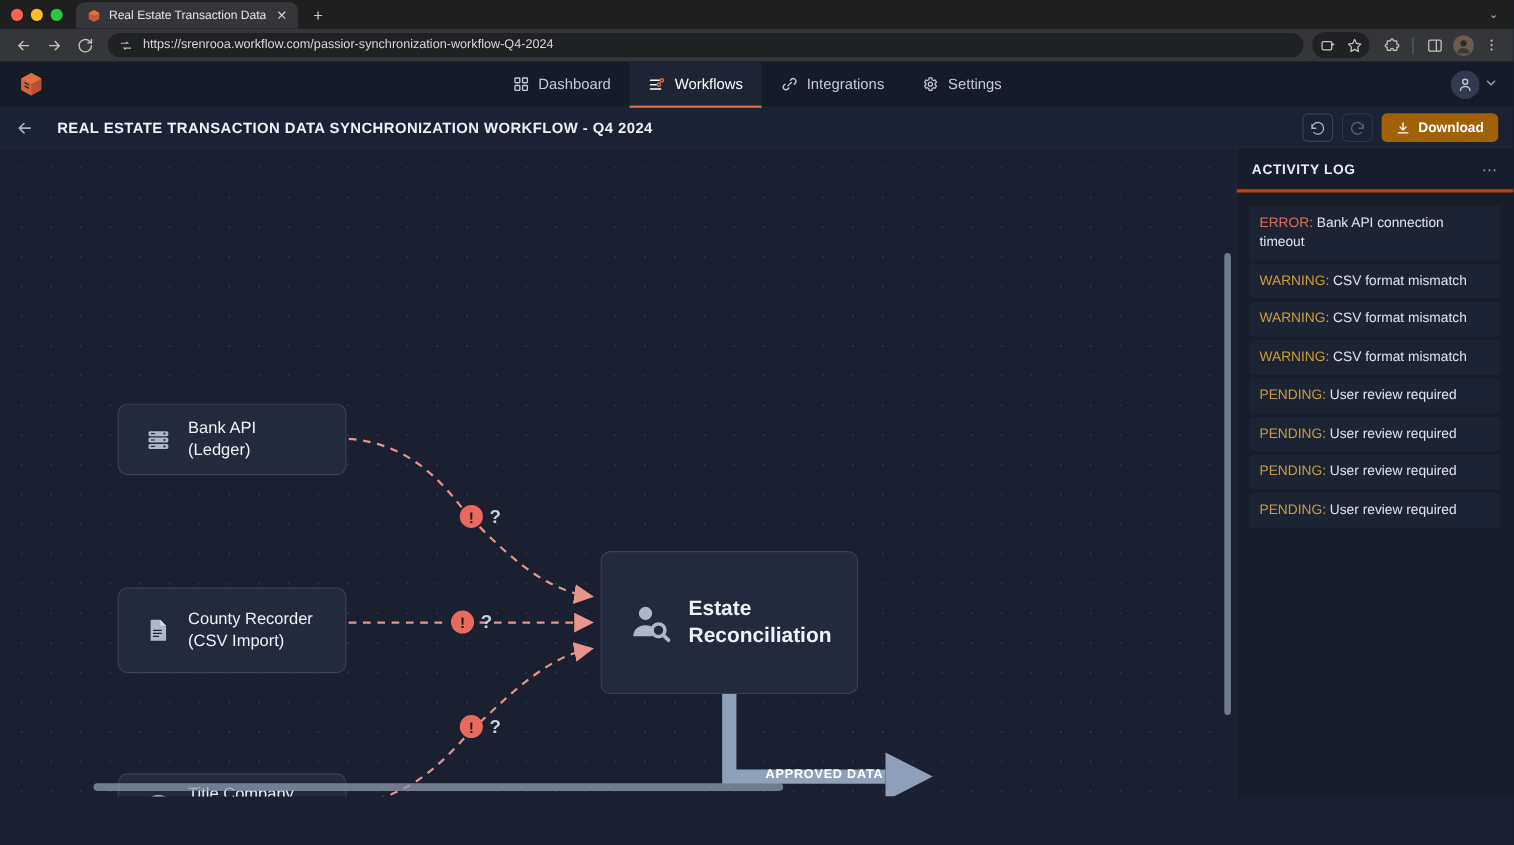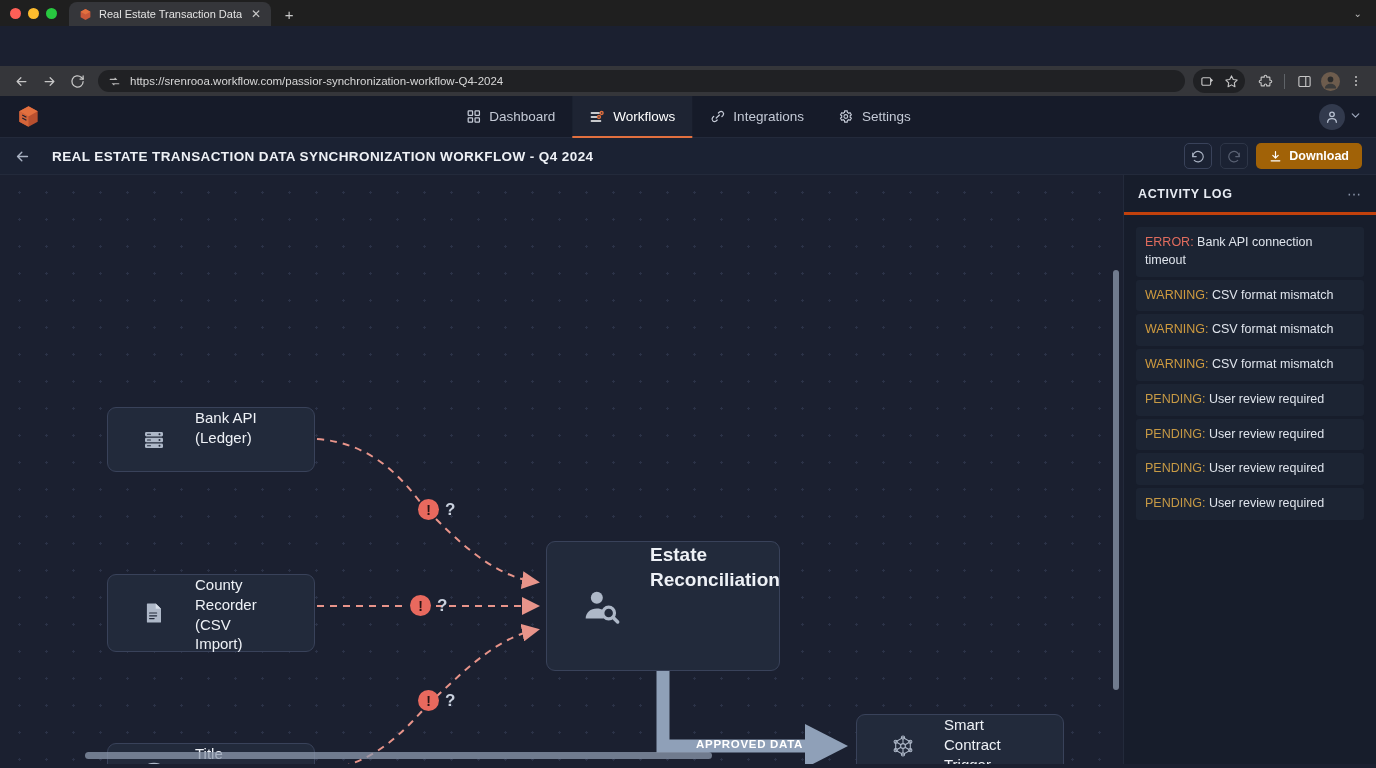--- a/index.html
+++ b/index.html
@@ -47,21 +47,21 @@
     margin-left: 6px;
   }
   .tabbar-right {
     margin-left: auto; display: flex; align-items: center;
     height: 26px; padding-right: 8px;
   }
   .chev-small { color: #bdbdbd; font-size: 10px; padding: 0 6px; }
 
   .browser-toolbar {
     height: 30px; background: #35363a;
-    display: flex; align-items: center; gap: 2px; padding: 0 8px; margin-top: 40px;
+    display: flex; align-items: center; gap: 2px; padding: 0 8px;
   }
   .nav-btn {
     width: 26px; height: 26px; border-radius: 50%;
     display: flex; align-items: center; justify-content: center;
     color: #c6c6c6;
   }
   .omnibox {
     flex: 1; height: 22px; background: #202124; border-radius: 12px;
     display: flex; align-items: center; gap: 8px;
     padding: 0 10px; margin: 0 6px;
@@ -150,22 +150,22 @@
     background-image: radial-gradient(circle, #2b3247 1.1px, transparent 1.2px);
     background-size: 27px 27px;
     background-position: 6px 4px;
     border-right: 1px solid #232a3b;
   }
   .canvas-svg { position: absolute; inset: 0; width: 100%; height: 100%; }
 
   .node {
     position: absolute; background: #222a3b;
     border: 1px solid #39425a; border-radius: 9px;
-    display: flex; gap: 29px;
-    padding: 0 34px;
+    display: flex; align-items: center; gap: 15px;
+    padding: 0 24px;
   }
   .node-icon { flex: 0 0 auto; display:flex; align-items:center; justify-content:center; }
   .node-label {
     font-size: 15px; color: #eef1f6; line-height: 1.32; white-space: pre-line;
   }
   .node.big .node-label { font-size: 19px; font-weight: bold; }
 
   .badge-group { position: absolute; display: flex; align-items: center; gap: 6px; }
   .err-badge {
     width: 21px; height: 21px; border-radius: 50%;
@@ -477,37 +477,20 @@
             <circle cx="9.5" cy="7" r="3.6" fill="#aeb8c8"></circle>
             <path d="M2.8 19.5c0-3.6 3-6 6.7-6 1.5 0 2.9.4 4 1.1v4.9z" fill="#aeb8c8"></path>
             <circle cx="16.6" cy="16.2" r="3.5" fill="none" stroke="#aeb8c8" stroke-width="1.9"></circle>
             <path d="M19.3 18.9 22 21.6" stroke="#aeb8c8" stroke-width="2.1" stroke-linecap="round"></path>
           </svg>
       </span>
       <span class="node-label">Estate
 Reconciliation</span>
     </div>
 
-    <div class="node" style="left:856px; top:539px; width:208px; height:63px;">
-      <span class="node-icon">
-        <svg width="24" height="24" viewBox="0 0 24 24" fill="none" stroke="#aeb8c8" stroke-width="1.1">
-          <circle cx="12" cy="12" r="2.4"></circle>
-          <circle cx="12" cy="3.6" r="1.6"></circle>
-            <circle cx="19.3" cy="7.8" r="1.6"></circle>
-            <circle cx="19.3" cy="16.2" r="1.6"></circle>
-          <circle cx="12" cy="20.4" r="1.6"></circle>
-            <circle cx="4.7" cy="16.2" r="1.6"></circle>
-            <circle cx="4.7" cy="7.8" r="1.6"></circle>
-          <path d="M12 5.2v4.4M17.9 8.6l-3.8 2.2M17.9 15.4l-3.8-2.2M12 14.4v4.4M6.1 15.4l3.8-2.2M6.1 8.6l3.8 2.2"></path>
-          <path d="M12 3.6 19.3 7.8v8.4L12 20.4 4.7 16.2V7.8z"></path>
-        </svg>
-      </span>
-      <span class="node-label">Smart Contract
-Trigger</span>
-    </div>
 
     <div class="badge-group" style="left:418px; top:324px;">
       <span class="err-badge">!</span>
       <span class="qmark">?</span>
     </div>
     <div class="badge-group" style="left:410px; top:420px;">
       <span class="err-badge">!</span>
       <span class="qmark">?</span>
     </div>
     <div class="badge-group" style="left:418px; top:515px;">

